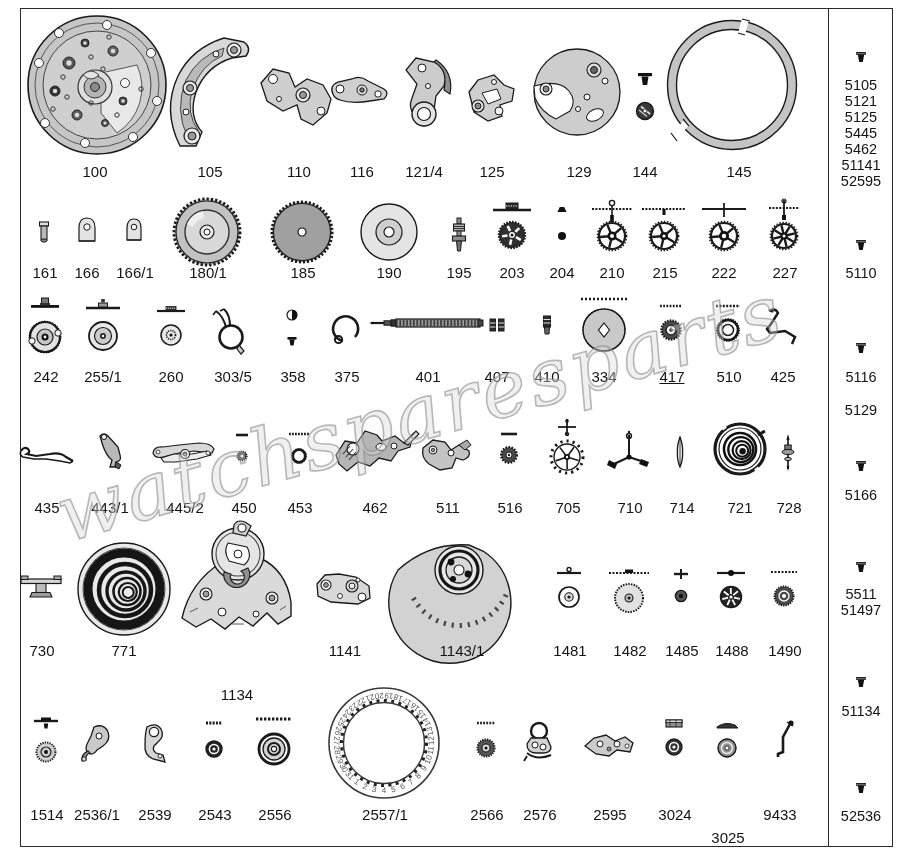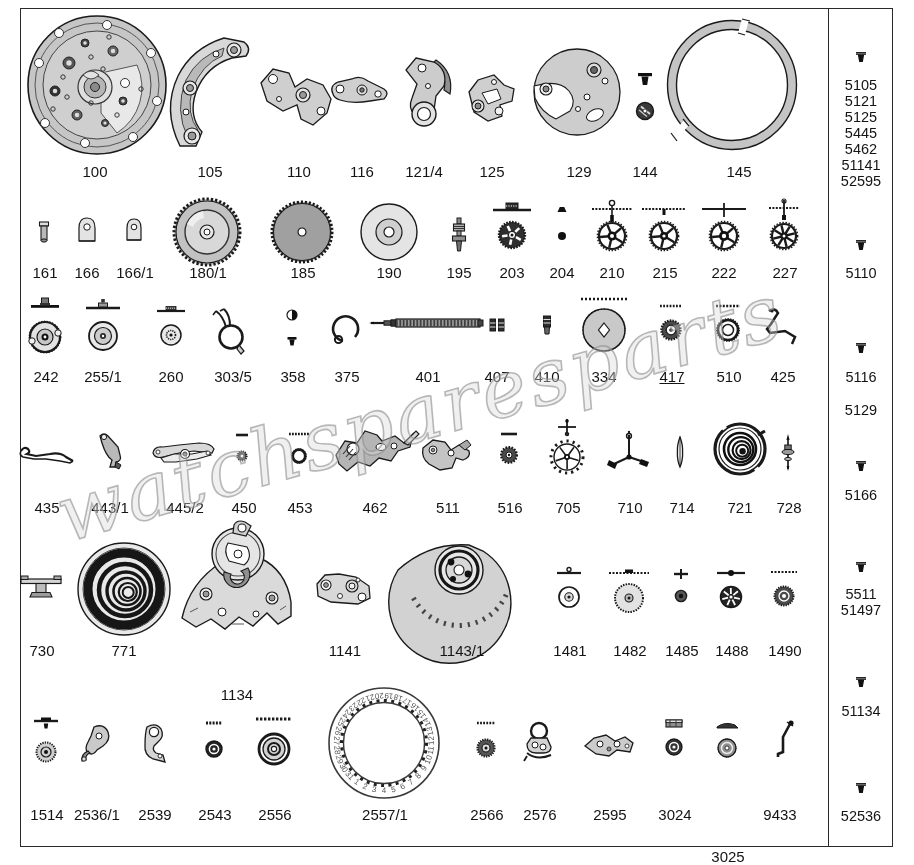--- a/index.html
+++ b/index.html
@@ -725,21 +725,21 @@
         <circle cx="0" cy="5" r="1.6" fill="#fff"></circle>
       </svg>
       <div class="plabel" style="left: 675px; top: 806px;">3024</div>
       <svg class="glyph" viewBox="-85 -85 170 170" width="170" height="170" style="left: 642px; top: 657px;">
         <path d="M-10,-15 Q-2,-21 8,-17 L11,-14 L-10,-14 Z" fill="#333" stroke="#1a1a1a" stroke-width="1"></path>
         <circle cx="0" cy="6" r="9" fill="#8f8f8f" stroke="#1a1a1a" stroke-width="1.3"></circle>
         <circle cx="0" cy="6" r="9" fill="none" stroke="#1a1a1a" stroke-width="1" stroke-dasharray="1 1"></circle>
         <circle cx="0" cy="6" r="5.5" fill="none" stroke="#eee" stroke-width="1.5"></circle>
         <circle cx="0" cy="6" r="2" fill="#fff" stroke="#1a1a1a" stroke-width="0.8"></circle>
       </svg>
-      <div class="plabel" style="left: 728px; top: 848px;">3025</div>
+      <div class="plabel" style="left: 728px; top: 829px;">3025</div>
       <svg class="glyph" viewBox="-85 -85 170 170" width="170" height="170" style="left: 694px; top: 655px;">
         <path d="M11,-16 L4,-3 L4,12 L-1,14 L-1,17" fill="none" stroke="#1a1a1a" stroke-width="2.6"></path>
         <circle cx="12" cy="-17" r="2.6" fill="#111"></circle>
         <path d="M8,-18 L14,-14" fill="none" stroke="#1a1a1a" stroke-width="1.5"></path>
       </svg>
       <div class="plabel" style="left: 780px; top: 806px;">9433</div>
     </div>
   <div id="sidebar-layer">
       <svg class="glyph" viewBox="-12 -12 24 24" width="24" height="24" style="left: 849px; top: 45px;">
         <rect x="-5" y="-5" width="10" height="2.8" fill="#111"></rect>

